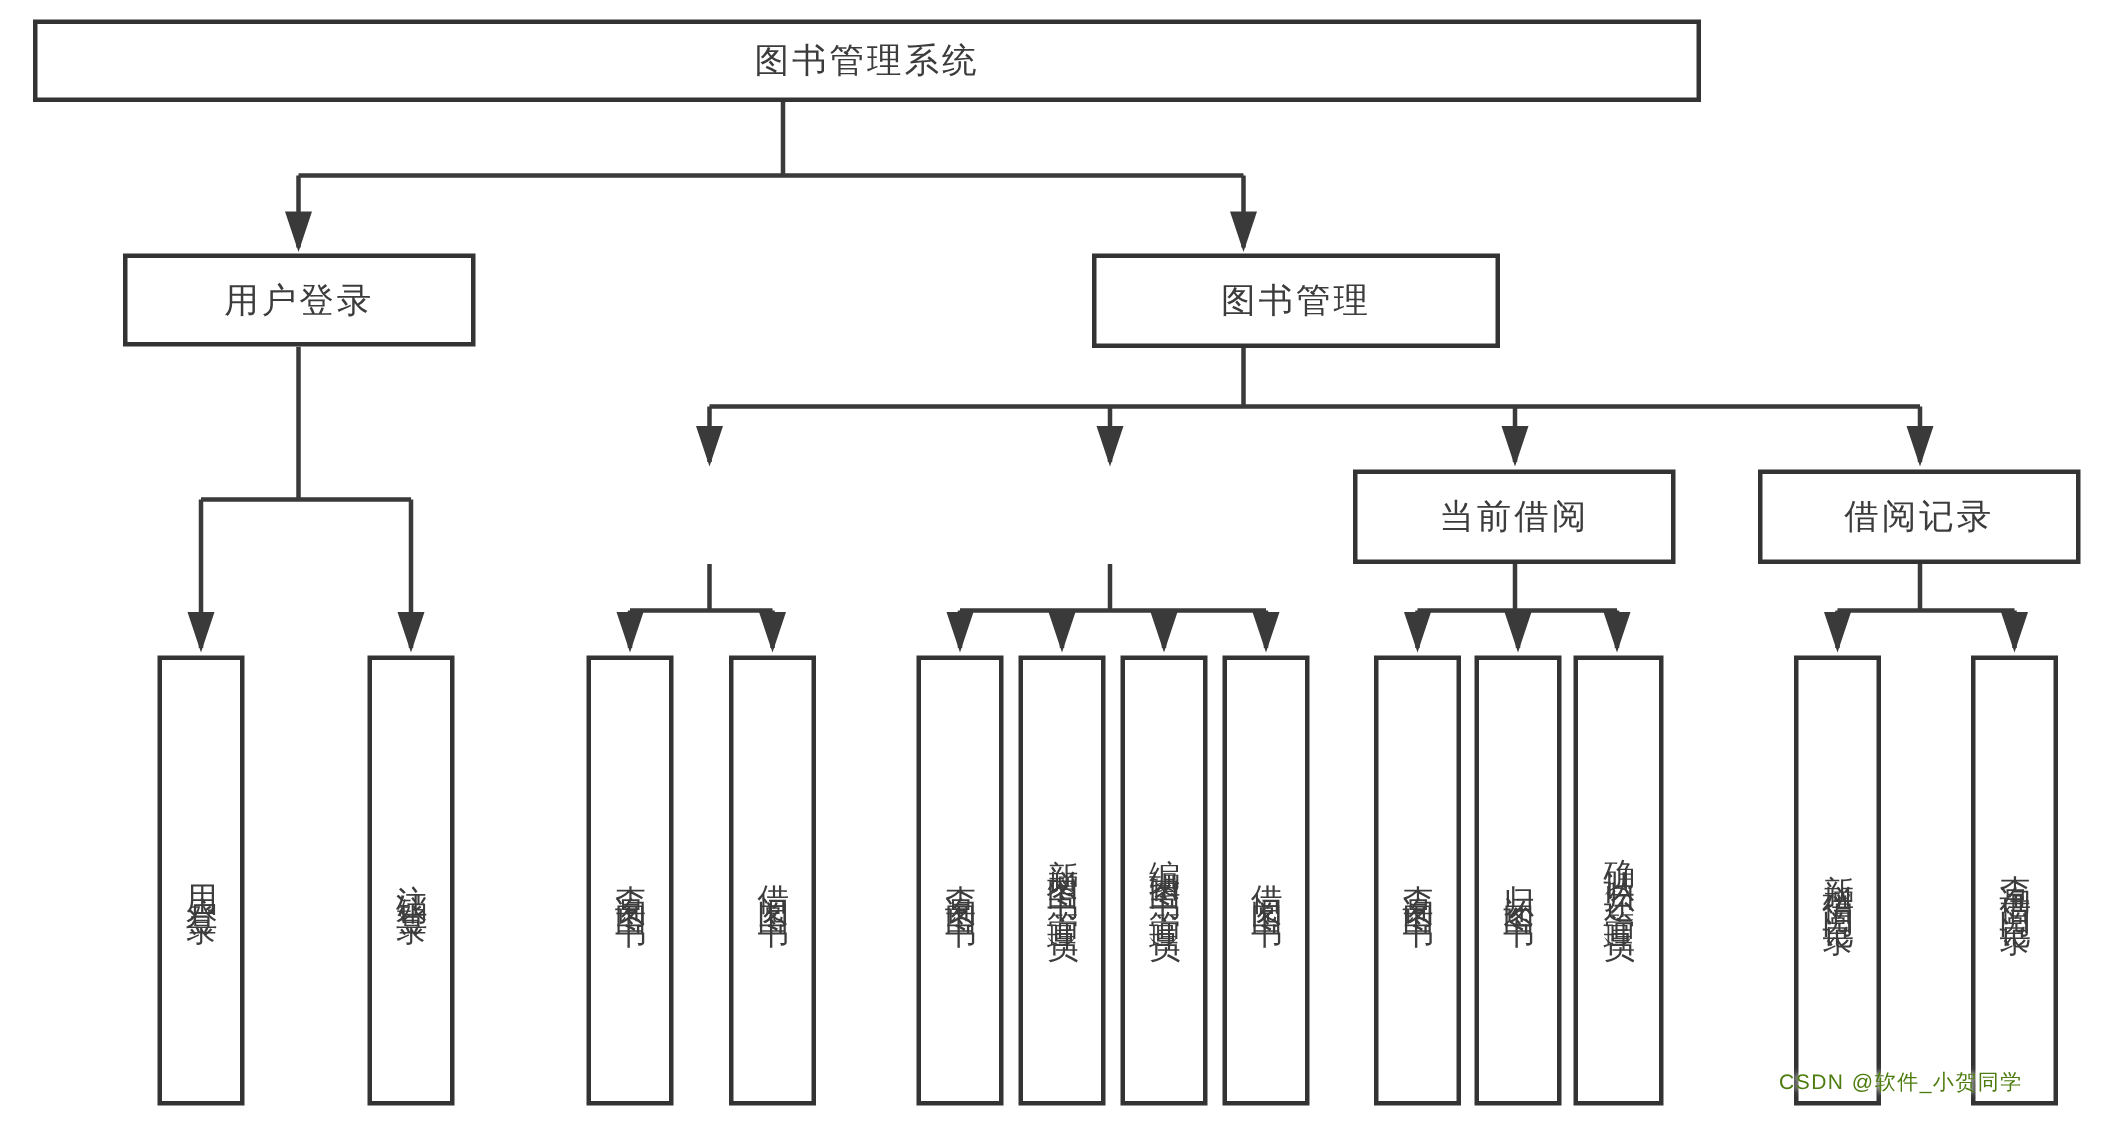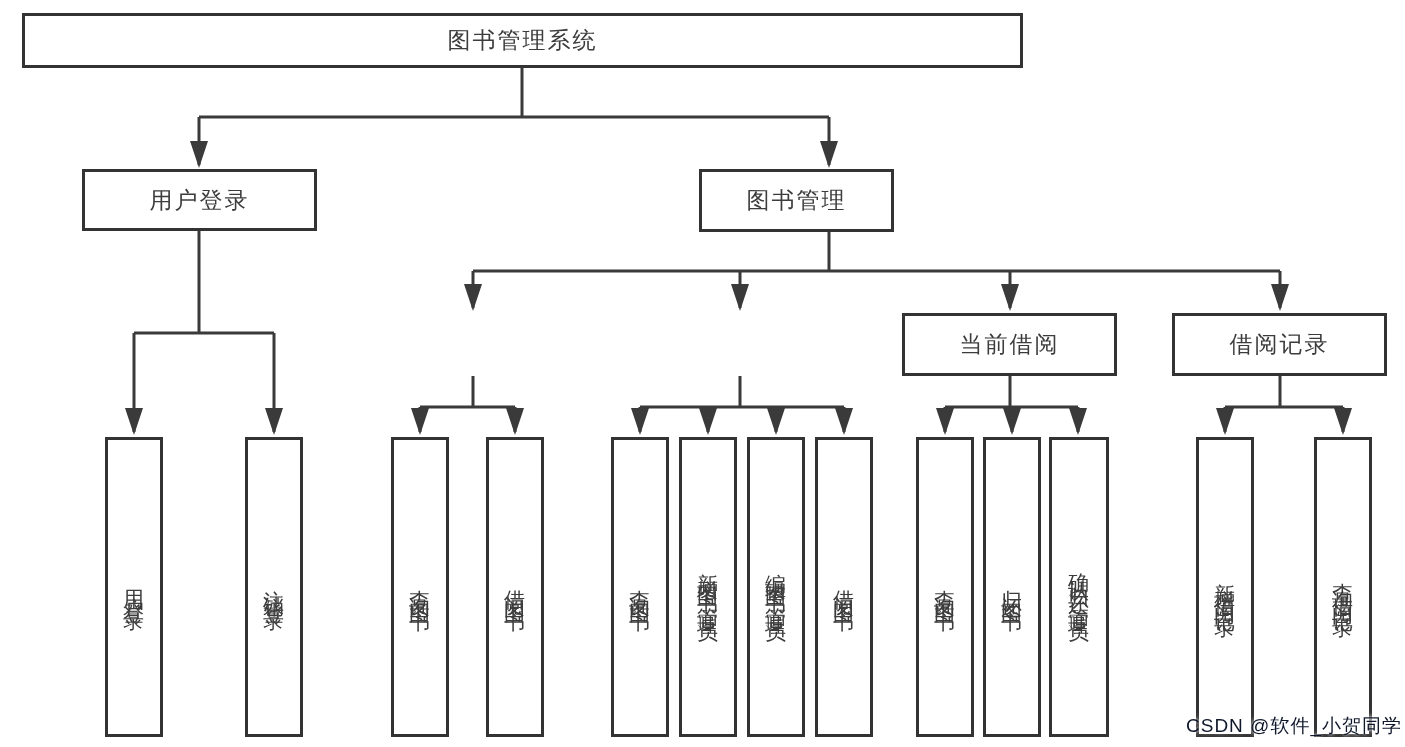--- a/index.html
+++ b/index.html
@@ -37,23 +37,23 @@
     writing-mode:vertical-rl;
     font-size:21px;
     letter-spacing:7px;
     line-height:1;
     white-space:nowrap;
   }
 
   .watermark {
     position:absolute;
     left:1186px; top:713px;
-    font-size:19px;
+    font-size:14px;
     letter-spacing:1px;
-    color:#0f172a;
+    color:#4d7c0f;
     text-shadow:0 0 3px #ffffff, 0 0 6px #ffffff;
     white-space:nowrap;
   }
 </style>
 </head>
 <body>
 
 <div class="canvas">
 
   <svg class="connectors" viewBox="0 0 1405 747" xmlns="http://www.w3.org/2000/svg">
@@ -66,28 +66,28 @@
          M1280 376 V407 M1225 407 H1343 M1225 407 V432 M1343 407 V432"></path>
     <path fill="#3a3a3a" stroke="none" d="M190 141h18l-9 27zM820 141h18l-9 27z
          M464 284h18l-9 27zM731 284h18l-9 27zM1001 284h18l-9 27zM1271 284h18l-9 27z
          M125 408h18l-9 27zM265 408h18l-9 27z
          M411 408h18l-9 27zM506 408h18l-9 27z
          M631 408h18l-9 27zM699 408h18l-9 27zM767 408h18l-9 27zM835 408h18l-9 27z
          M936 408h18l-9 27zM1003 408h18l-9 27zM1069 408h18l-9 27z
          M1216 408h18l-9 27zM1334 408h18l-9 27z"></path>
   </svg>
 
-  <div class="box root-box" style="left:22px;top:13px;width:1001px;height:55px">
+  <div class="box root-box" style="left:22px;top:13px;width:1112px;height:55px">
     <span>图书管理系统</span>
   </div>
 
   <div class="box hbox" style="left:82px;top:169px;width:235px;height:62px">
     <span>用户登录</span>
   </div>
-  <div class="box hbox" style="left:699px;top:169px;width:195px;height:63px">
+  <div class="box hbox" style="left:728px;top:169px;width:272px;height:63px">
     <span>图书管理</span>
   </div>
 
   <div class="box hbox" style="left:902px;top:313px;width:215px;height:63px">
     <span>当前借阅</span>
   </div>
   <div class="box hbox" style="left:1172px;top:313px;width:215px;height:63px">
     <span>借阅记录</span>
   </div>
 

